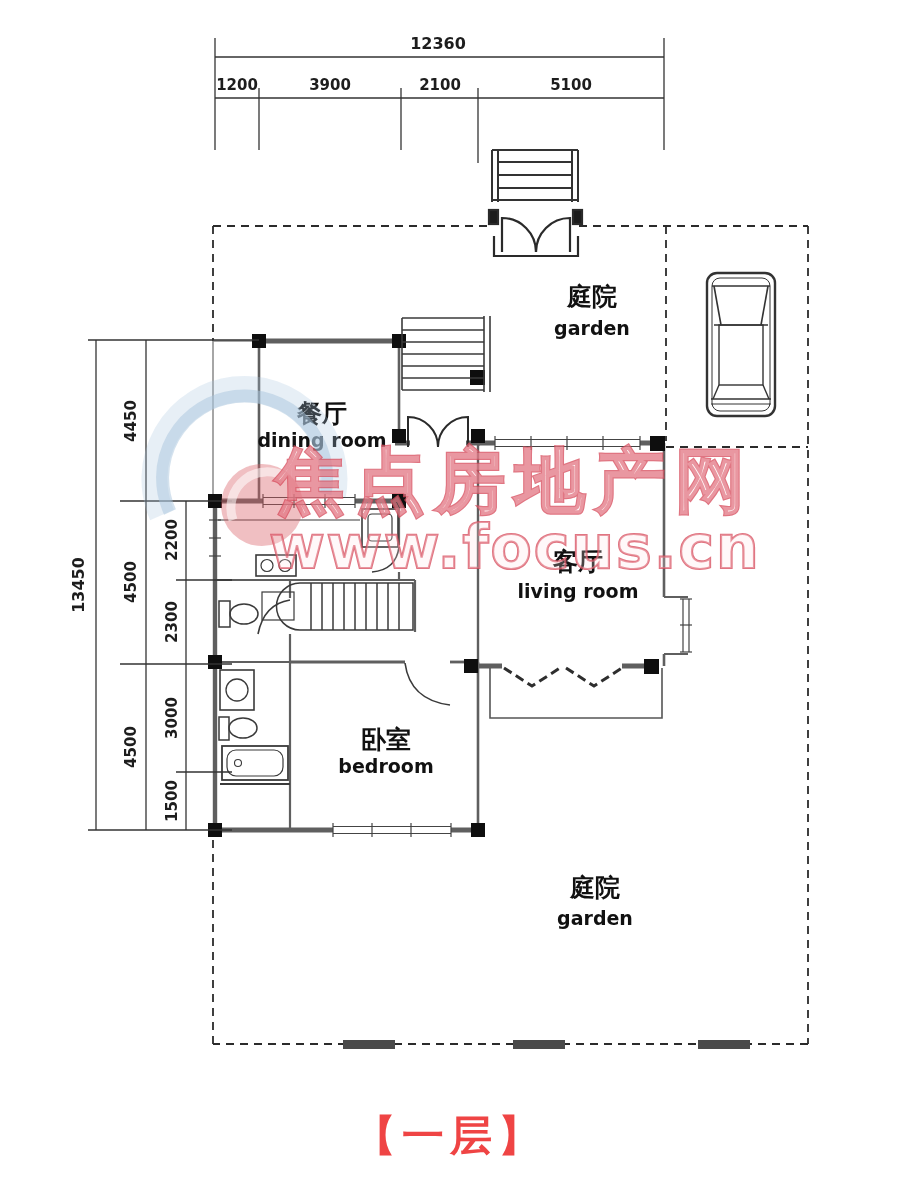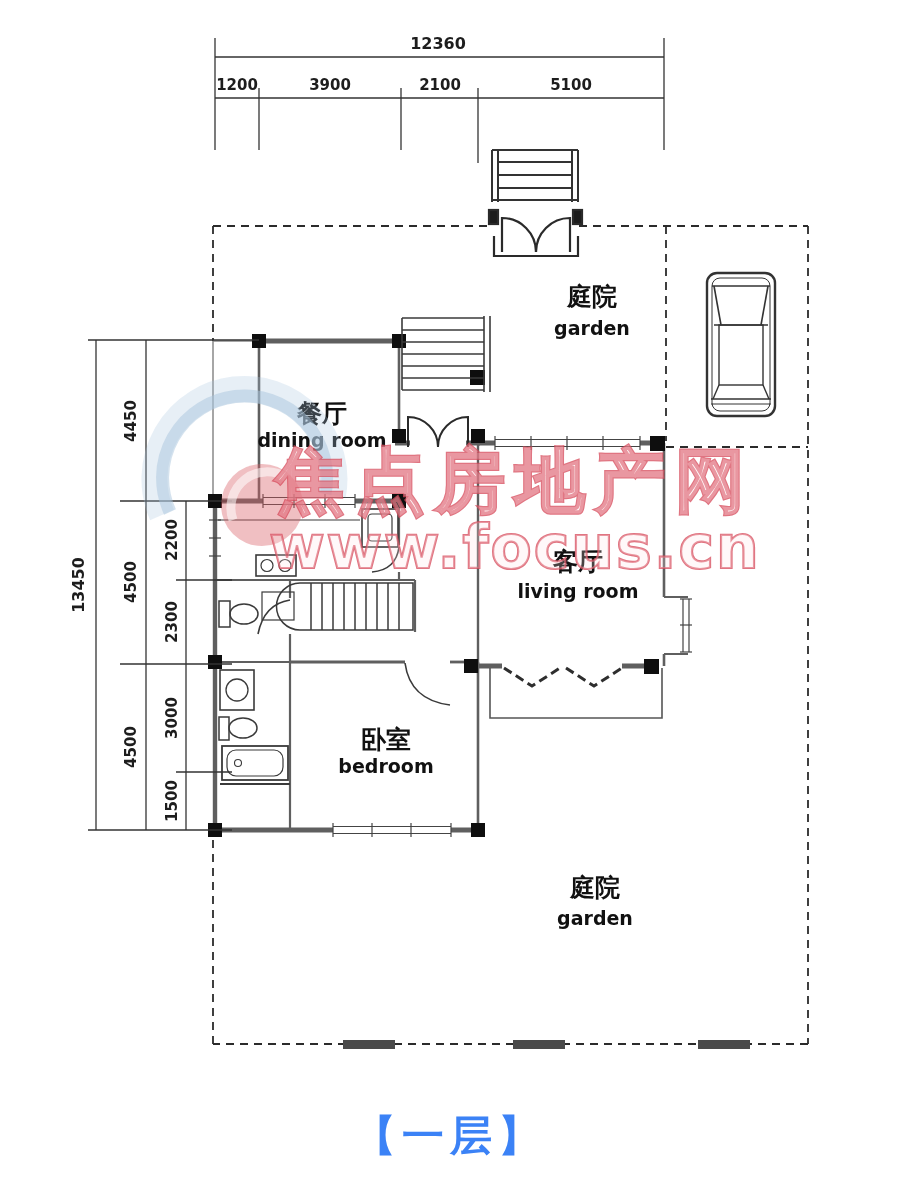--- a/index.html
+++ b/index.html
@@ -5,21 +5,21 @@
   html,body{margin:0;padding:0;background:#ffffff;}
   .page{position:relative;width:900px;height:1200px;background:#fff;overflow:hidden;
         font-family:"DejaVu Sans","Liberation Sans",sans-serif;}
   svg text{font-family:"DejaVu Sans","Liberation Sans",sans-serif;}
   .dim{font-size:15px;font-weight:bold;fill:#1d1d1d;}
   .dimbig{font-size:16px;font-weight:bold;fill:#1d1d1d;}
   .room-zh{font-size:25px;font-weight:bold;fill:#111;}
   .room-en{font-size:19px;font-weight:bold;fill:#111;}
   .wm-text{font-weight:bold;paint-order:stroke;stroke:#d84f5f;fill:rgba(255,225,227,0.30);opacity:0.78;}
   .footer-title{position:absolute;left:0;top:1108px;width:100%;text-align:center;
-        font-size:42px;font-weight:bold;color:#3b82f6;letter-spacing:6px;}
+        font-size:42px;font-weight:bold;color:#ef4444;letter-spacing:6px;}
 </style>
 </head>
 <body>
 
 <div class="page">
 <svg width="900" height="1200" viewBox="0 0 900 1200" xmlns="http://www.w3.org/2000/svg">
 
   <g stroke="#2b2b2b" stroke-width="1.8" stroke-dasharray="8 6" fill="none">
     <line x1="213" y1="226" x2="489" y2="226"></line>
     <line x1="579" y1="226" x2="808" y2="226"></line>

